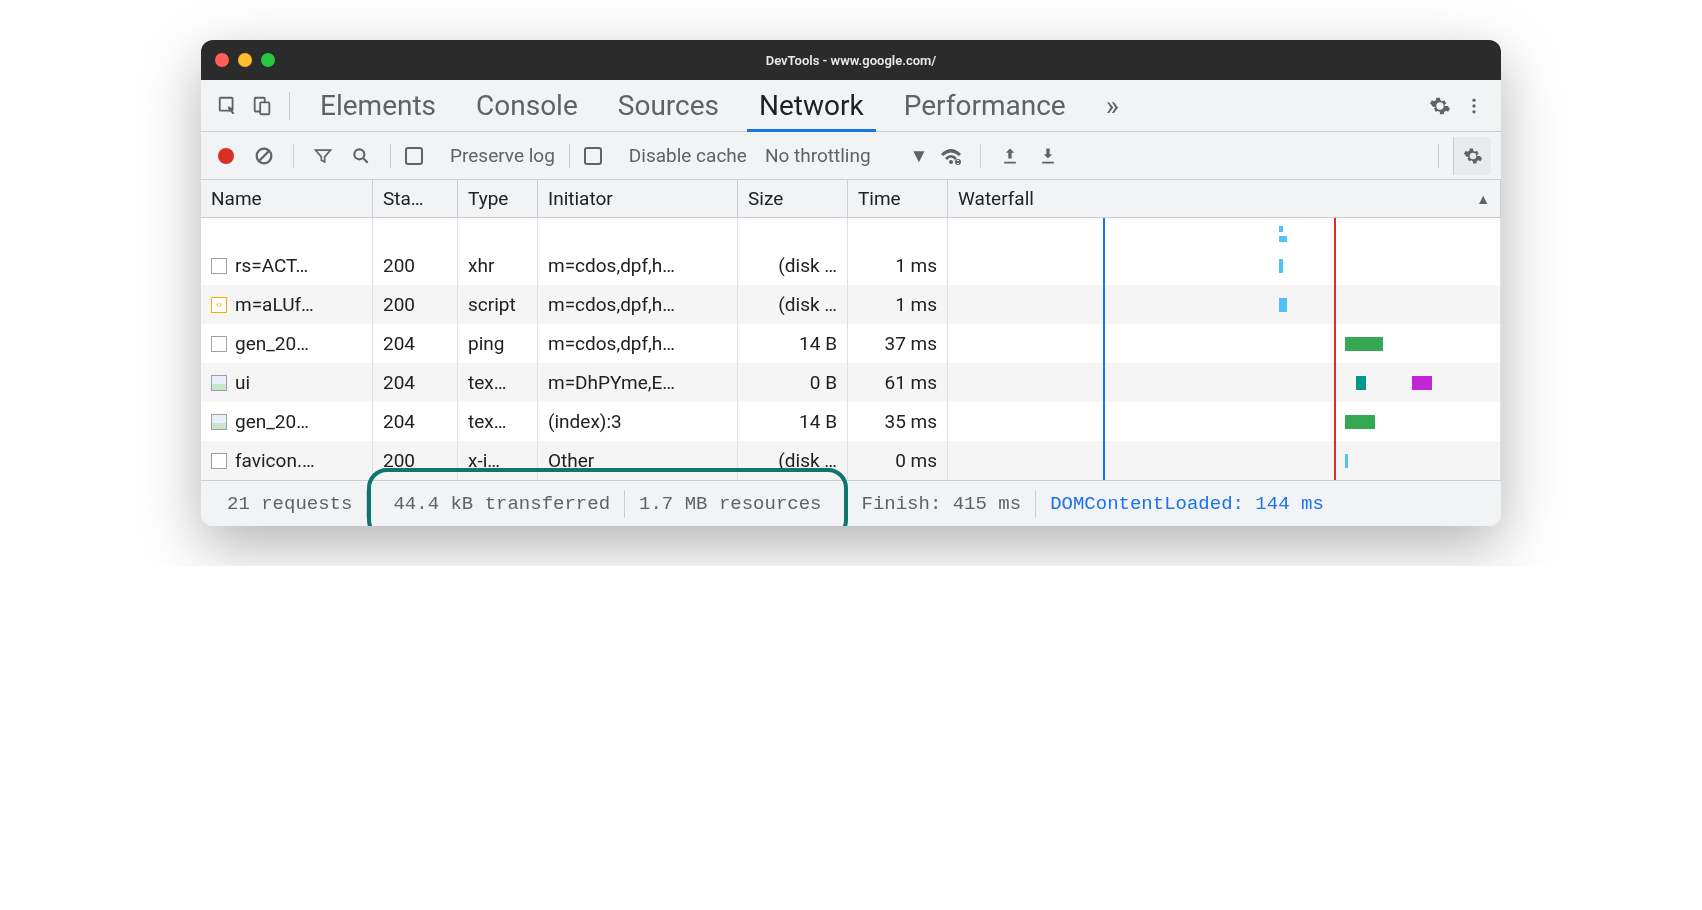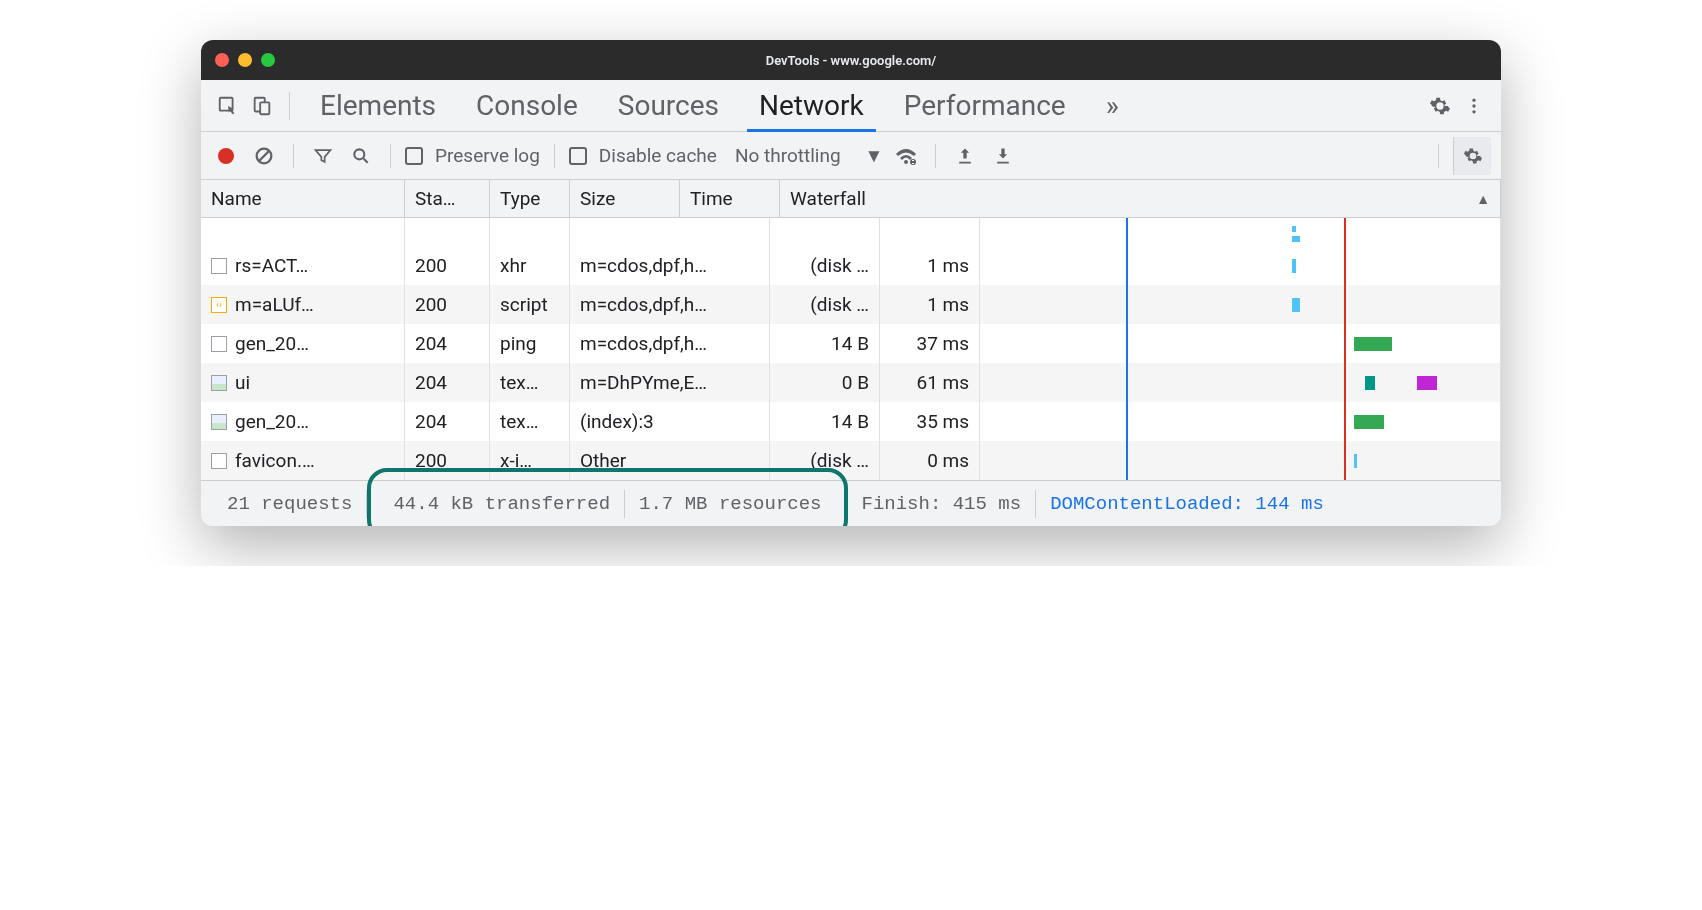--- a/index.html
+++ b/index.html
@@ -88,21 +88,21 @@
     width: 30px; height: 30px;
     display: flex; align-items: center; justify-content: center;
     cursor: pointer;
   }
   .toolbar .vdiv { width: 1px; height: 24px; background: #cacdd1; margin: 0 6px; }
   .record-dot { width: 16px; height: 16px; border-radius: 50%; background: #d93025; }
   .checkbox {
     width: 18px; height: 18px; border: 2px solid #5f6368; border-radius: 3px;
     display: inline-block; margin-right: 6px; vertical-align: -3px;
   }
-  .toolbar .grp { display: flex; align-items: center; gap: 6px; cursor: pointer; }
+  .toolbar .grp { display: flex; align-items: center; gap: 21px; cursor: pointer; }
   .toolbar .spacer { flex: 1; }
   .settings-box {
     background: #e8eaed; width: 38px; height: 38px;
     display: flex; align-items: center; justify-content: center;
     border-left: 1px solid #cacdd1;
   }
   .table-head {
     display: flex;
     background: #f1f3f4;
     border-bottom: 1px solid #cacdd1;
@@ -113,21 +113,21 @@
   }
   .table-head .col {
     border-right: 1px solid #cacdd1;
     padding: 6px 10px;
     display: flex;
     align-items: center;
     overflow: hidden;
     white-space: nowrap;
     text-overflow: ellipsis;
   }
-  .col-name { width: 204px; }
+  .col-name { width: 172px; }
   .col-status { width: 85px; }
   .col-type { width: 80px; }
   .col-initiator { width: 200px; }
   .col-size { width: 110px; text-align: right; justify-content: flex-start; }
   .col-time { width: 100px; }
   .col-waterfall { flex: 1; position: relative; border-right: none; }
   .table-head .col-waterfall { display: flex; justify-content: space-between; align-items: center; }
   .sort-arrow { font-size: 14px; color: #5f6368; }
   .rows { background: #fff; }
   .row {
@@ -340,20 +340,23 @@
 
   <div class="table-head">
     <div class="col col-name">
         <span>Name</span>
       </div>
     <div class="col col-status">
         <span>Sta…</span>
       </div>
     <div class="col col-type">
         <span>Type</span>
+      </div>
+    <div class="col col-initiator">
+        <span>Initiator</span>
       </div>
     <div class="col col-size">
         <span>Size</span>
       </div>
     <div class="col col-time">
         <span>Time</span>
       </div>
     <div class="col col-waterfall">
       <span>Waterfall</span>
       <span class="sort-arrow">▲</span>

